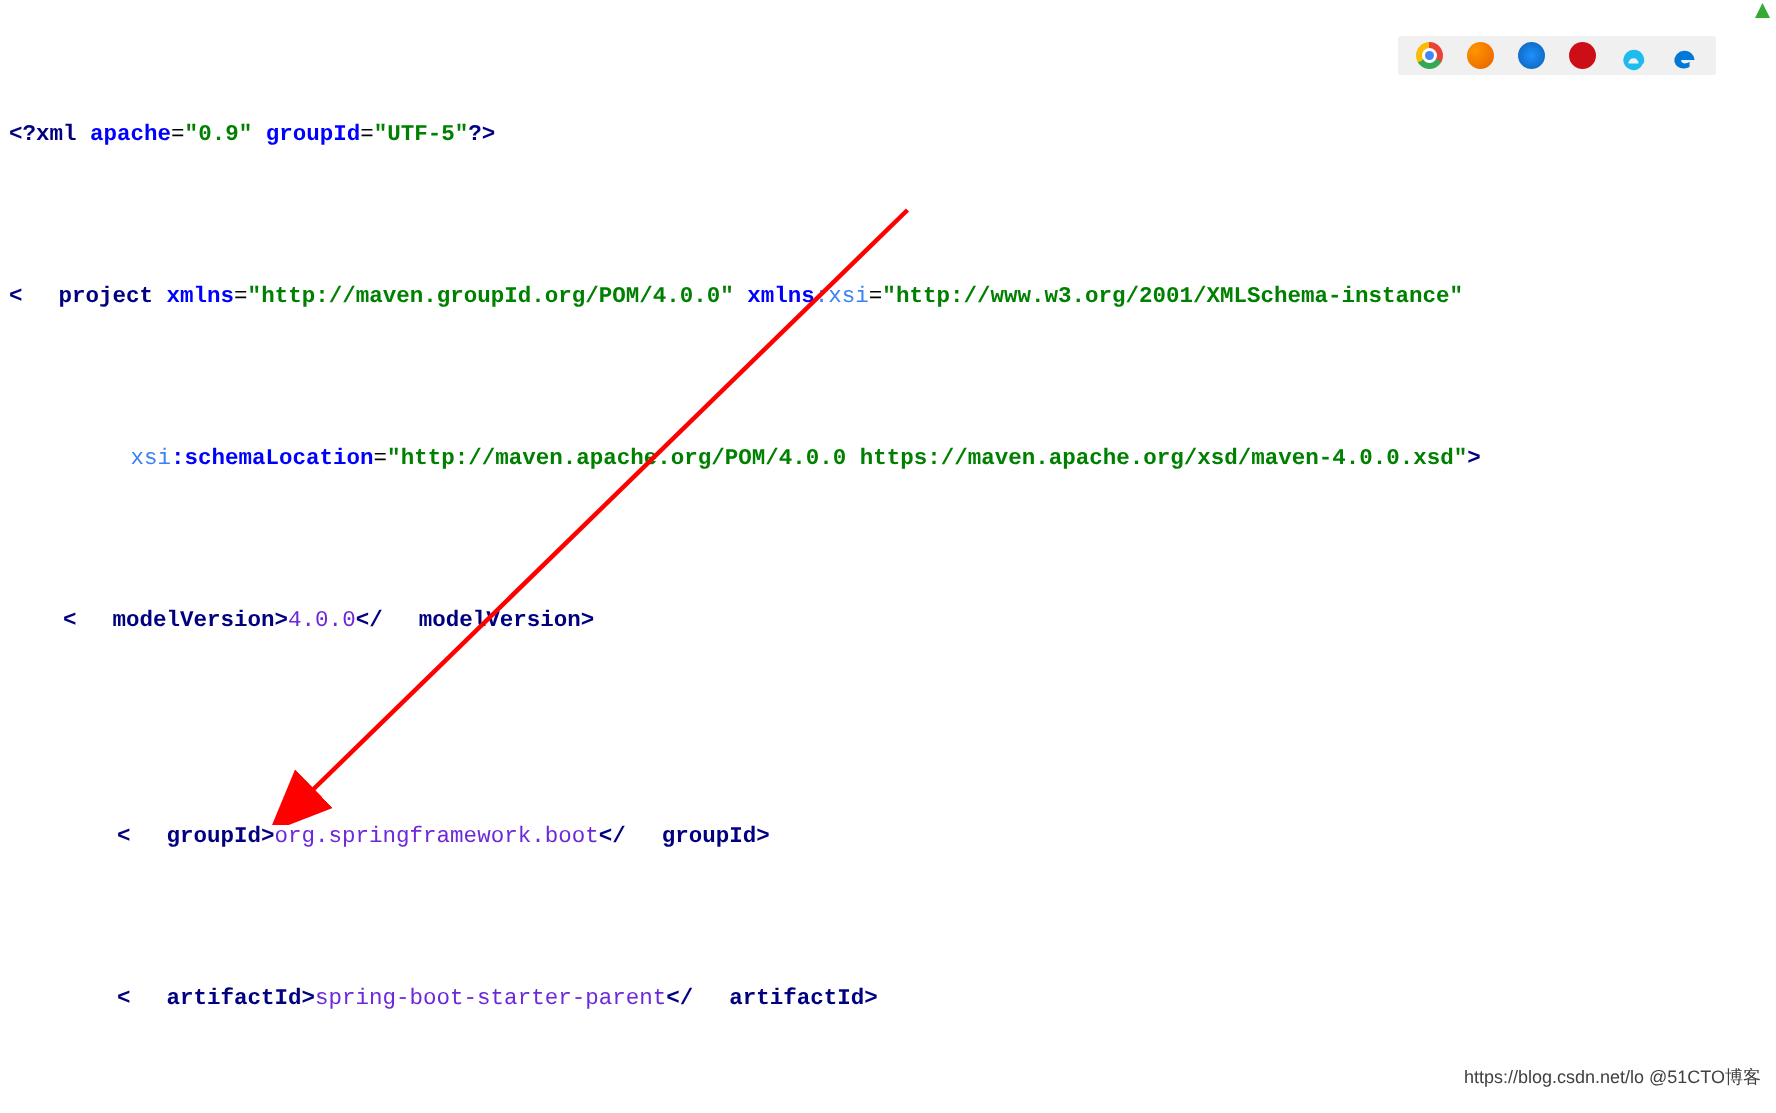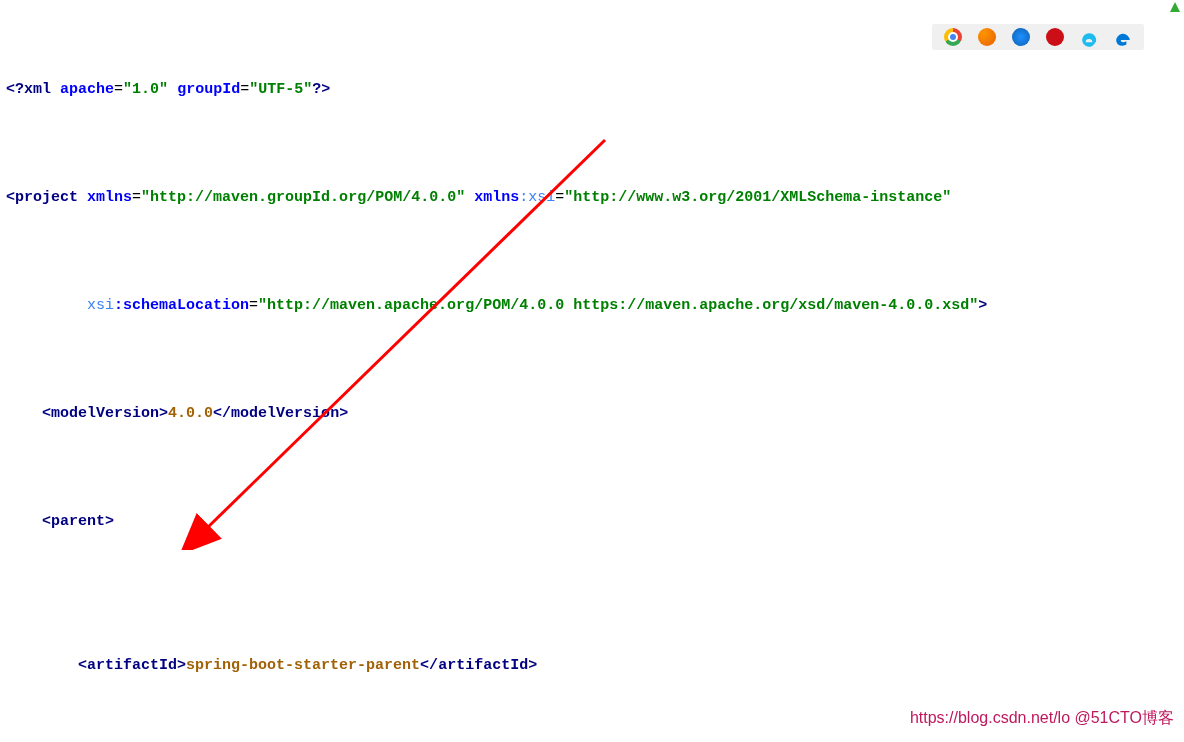--- a/index.html
+++ b/index.html
@@ -13,24 +13,24 @@
     height: 742px;
     overflow: hidden;
     position: relative;
   }
   .editor {
     padding: 0 4px;
     white-space: pre;
     position: relative;
   }
   .line { height: 36px; position: relative; padding-left: 2px;}
-  .tag { color: #000080; font-weight: bold; }
+  .tag { color: #000080; font-weight: bold; margin-left: 24px; }
   .attr-name { color: #0000ff; font-weight: bold; }
   .attr-value { color: #008000; font-weight: bold; }
-  .text { color: #a16207; font-weight: bold; }
+  .text { color: #6d28d9; font-weight: normal; }
   .pi-target { color: #000080; font-weight:bold;}
   .ns { color: #3b82f6; font-weight: normal; }
   .angle { color: #000080; font-weight: bold;}
   .browser-icons {
     position: absolute;
     top: 24px;
     right: 40px;
     display: flex;
     gap: 16px;
     background: #f0f0f0;
@@ -55,46 +55,46 @@
     position: absolute;
     top: 130px;
     left: 175px;
     pointer-events: none;
     z-index: 5;
   }
   .watermark {
     position: absolute;
     bottom: 6px;
     right: 10px;
-    font-size: 16px;
-    color: #be185d;
+    font-size: 12px;
+    color: #404040;
     font-family: sans-serif;
   }
   .fold-mark {
     position: absolute;
     right: 4px;
     top: 2px;
     width: 10px; height: 10px;
   }
 </style>
 </head>
 <body>
 
 <div class="editor">
 
-<div class="line"><span class="angle">&lt;?</span><span class="pi-target">xml</span> <span class="attr-name">apache</span>=<span class="attr-value">"<span>1.0</span>"</span> <span class="attr-name">groupId</span>=<span class="attr-value">"<span>UTF-5</span>"</span><span class="angle">?&gt;</span></div>
+<div class="line"><span class="angle">&lt;?</span><span class="pi-target">xml</span> <span class="attr-name">apache</span>=<span class="attr-value">"<span>0.9</span>"</span> <span class="attr-name">groupId</span>=<span class="attr-value">"<span>UTF-5</span>"</span><span class="angle">?&gt;</span></div>
 
 <div class="line"><span class="angle">&lt;</span><span class="tag">project</span> <span class="attr-name">xmlns</span>=<span class="attr-value">"<span>http://maven.groupId.org/POM/4.0.0</span>"</span> <span class="attr-name">xmlns</span><span class="ns">:xsi</span>=<span class="attr-value">"<span>http://www.w3.org/2001/XMLSchema-instance</span>"</span></div>
 
 <div class="line">         <span class="ns">xsi</span><span class="attr-name">:schemaLocation</span>=<span class="attr-value">"<span>http://maven.apache.org/POM/4.0.0 https://maven.apache.org/xsd/maven-4.0.0.xsd</span>"</span><span class="angle">&gt;</span></div>
 
 <div class="line">    <span class="angle">&lt;</span><span class="tag">modelVersion</span><span class="angle">&gt;</span><span class="text">4.0.0</span><span class="angle">&lt;/</span><span class="tag">modelVersion</span><span class="angle">&gt;</span></div>
 
-<div class="line">    <span class="angle">&lt;</span><span class="tag">parent</span><span class="angle">&gt;</span></div>
 
+<div class="line">        <span class="angle">&lt;</span><span class="tag">groupId</span><span class="angle">&gt;</span><span class="text">org.springframework.boot</span><span class="angle">&lt;/</span><span class="tag">groupId</span><span class="angle">&gt;</span></div>
 
 <div class="line">        <span class="angle">&lt;</span><span class="tag">artifactId</span><span class="angle">&gt;</span><span class="text">spring-boot-starter-parent</span><span class="angle">&lt;/</span><span class="tag">artifactId</span><span class="angle">&gt;</span></div>
 
 
 
 
 
 
 
 

